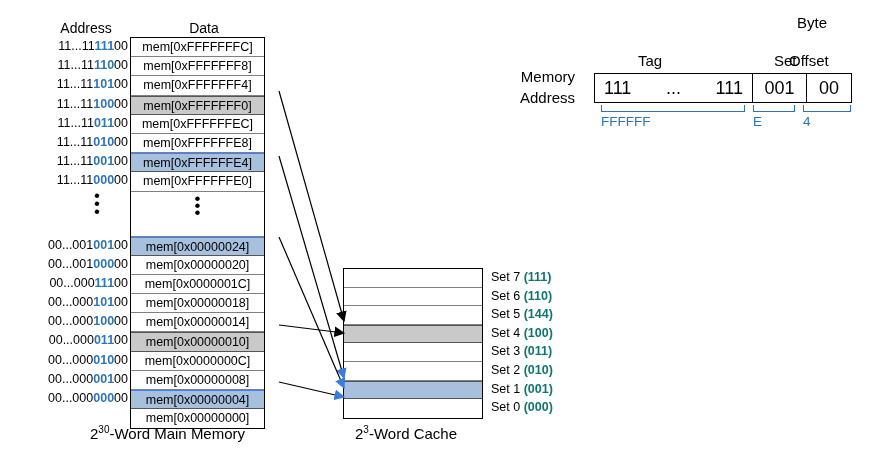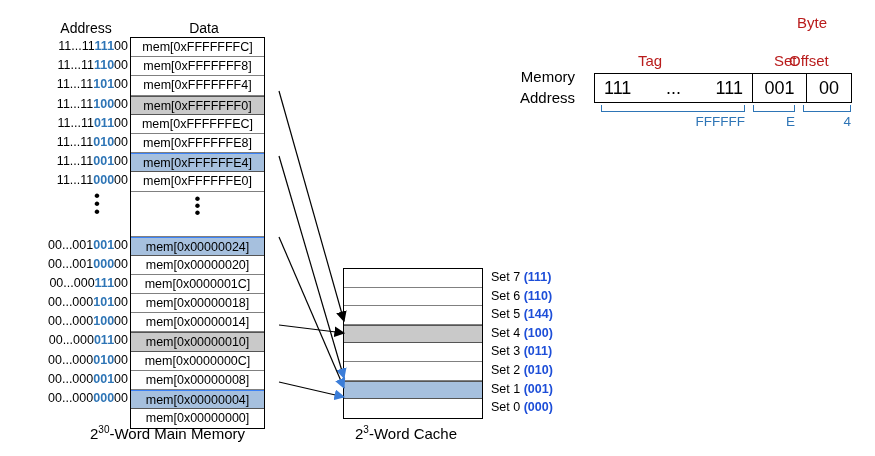--- a/index.html
+++ b/index.html
@@ -55,53 +55,53 @@
   .crow{
     height:18.6px;box-sizing:border-box;border-bottom:1px solid #808080;background:#fff;
   }
   .crow:last-child{border-bottom:none;}
   .crow.gray{background:#c9c9c9;border-top:1px solid #555;border-bottom:1px solid #555;}
   .crow.blue{background:#a6c0de;border-top:1px solid #555;border-bottom:1px solid #555;}
 
   
   #set-labels{left:491px;top:268px;}
   .slabel{height:18.6px;line-height:18.6px;font-size:12.5px;white-space:nowrap;}
-  .slabel b{color:#1d4ed8;font-weight:bold;}
+  .slabel b{color:#0f766e;font-weight:bold;}
 
   
   .caption{font-size:15px;white-space:nowrap;}
   #cap-mem{left:90px;top:424px;}
   #cap-cache{left:355px;top:424px;}
   .caption sup{font-size:10px;vertical-align:super;}
 
   
   #ma-label{left:487px;top:66px;font-size:15px;line-height:21px;text-align:right;width:88px;}
   #addr-box{
     left:594px;top:73px;height:30px;
     border:1.6px solid #000;box-sizing:border-box;display:flex;background:#fff;
   }
   .fld{
     display:flex;align-items:center;justify-content:center;
     font-size:18px;box-sizing:border-box;height:100%;
   }
   #fld-tag{width:158px;border-right:1.6px solid #000;justify-content:space-between;padding:0 9px;}
   #fld-set{width:54px;border-right:1.6px solid #000;}
   #fld-off{width:44px;}
-  .lbl-blue{position:absolute;color:#b91c1c;font-size:15px;white-space:nowrap;}
+  .lbl-blue{position:absolute;color:#000000;font-size:15px;white-space:nowrap;}
   #lbl-tag{left:638px;top:52px;text-align:right;}
   #lbl-set{left:759px;top:52px;margin-left:15px;}
   #lbl-byte{left:797px;top:14px;}
   #lbl-offset{left:789px;top:52px;}
 
   
   .brk{position:absolute;border:1.4px solid #2e75b6;border-top:none;height:7px;box-sizing:border-box;}
   #brk-tag{left:601px;top:105px;width:144px;}
   #brk-e{left:753px;top:105px;width:42px;}
   #brk-off{left:803px;top:105px;width:48px;}
-  .brk-txt{position:absolute;color:#2e75b6;font-size:13.5px;text-align:right;}
+  .brk-txt{position:absolute;color:#2e75b6;font-size:13.5px;text-align:left;}
   #brk-tag-t{left:601px;top:114px;width:144px;}
   #brk-e-t{left:753px;top:114px;width:42px;}
   #brk-off-t{left:803px;top:114px;width:48px;}
 
   #arrows{left:0;top:0;width:875px;height:456px;pointer-events:none;}
 </style>
 </head>
 <body>
 
 <div class="abs" id="addr-head">Address</div>

